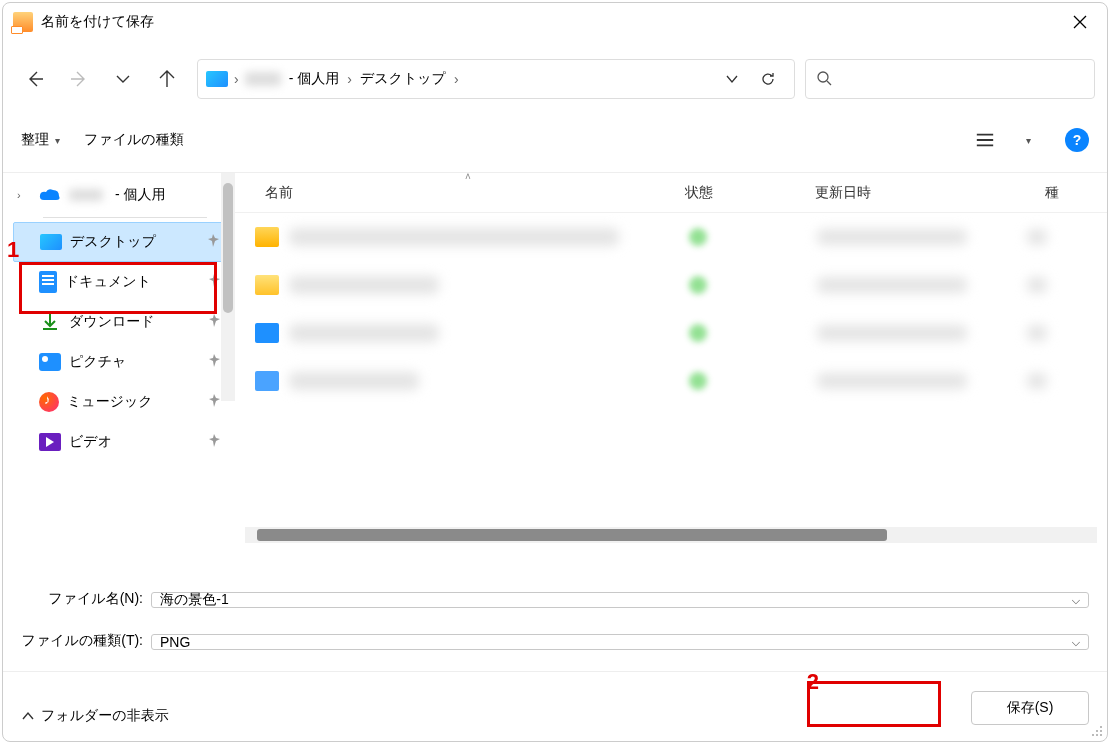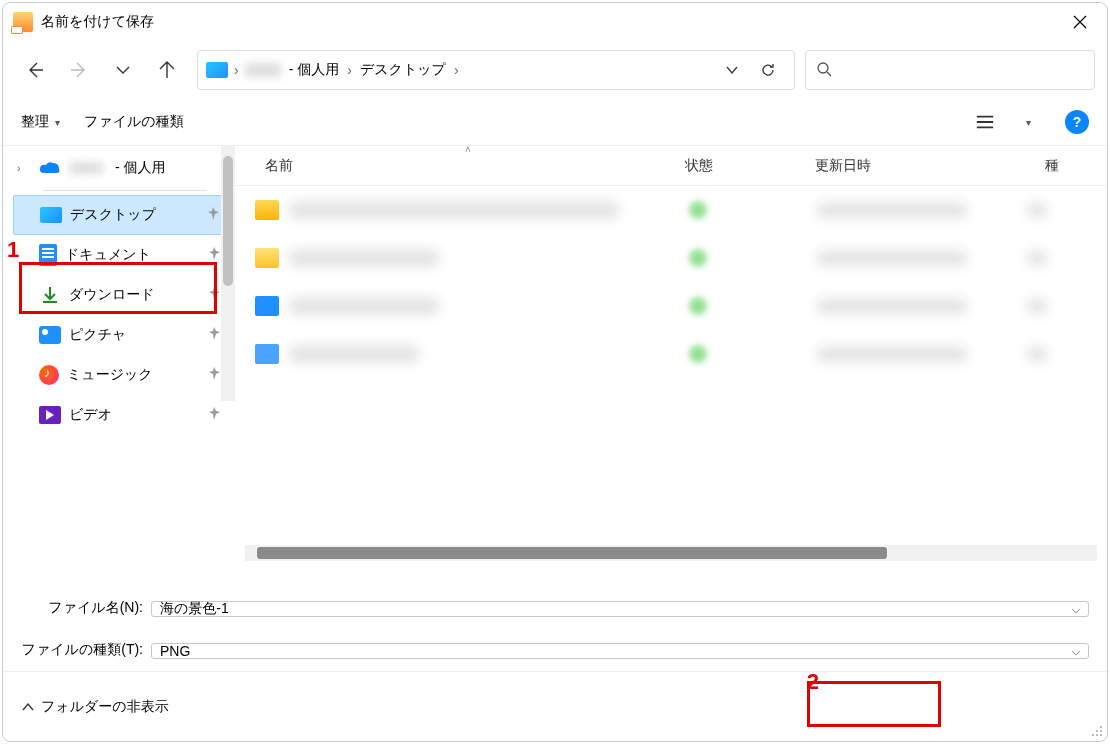--- a/index.html
+++ b/index.html
@@ -1,17 +1,17 @@
 <!DOCTYPE html>
 <html><head>
 <meta charset="utf-8">
 <style>
   * { box-sizing: border-box; margin: 0; padding: 0; font-family: "Yu Gothic UI", "Meiryo", sans-serif; }
   body { width: 1110px; height: 744px; background: #fff; font-size: 14px; color: #000; }
-  .dialog { width: 1106px; height: 740px; margin: 2px; border: 1px solid #ccc; border-radius: 8px; display: flex; flex-direction: column; overflow: hidden; position: relative; }
+  .dialog { width: 1106px; height: 740px; margin: 2px; border: 1px solid #ccc; border-radius: 8px; display: flex; flex-direction: column; overflow: hidden; position: relative; gap: 9px; }
 
   
   .titlebar { display: flex; align-items: center; height: 38px; padding: 0 4px 0 10px; }
   .titlebar .app-icon { width: 20px; height: 20px; background: linear-gradient(#ffd27a, #ff8c2a); border-radius: 2px; position: relative; margin-right: 8px; }
   .titlebar .app-icon::after { content: ""; position: absolute; bottom: -2px; left: -2px; width: 10px; height: 6px; background: #fff; border: 1px solid #ff8c2a; font-size: 4px; border-radius: 1px; }
   .titlebar .title { font-size: 14px; }
   .titlebar .spacer { flex: 1; }
   .titlebar .close { width: 46px; height: 32px; display: flex; align-items: center; justify-content: center; cursor: pointer; font-size: 13px; }
   .titlebar .close svg { width: 14px; height: 14px; }
 
@@ -91,21 +91,21 @@
   .hscroll::after { content: ""; position: absolute; left: 12px; top: 2px; height: 12px; width: 74%; background: #8a8a8a; border-radius: 3px; }
 
   
   .fname-area { padding: 10px 18px 6px; }
   .fname-row { display: flex; align-items: flex-end; height: 36px; margin-bottom: 6px; }
   .fname-row .flabel { width: 130px; text-align: right; padding-right: 8px; font-size: 14px; }
   .fname-row .ffield { flex: 1; height: 16px; border: 1px solid #c8c8c8; border-radius: 3px; display: flex; align-items: center; padding: 0 8px; font-size: 14px; position: relative; }
   .fname-row .ffield .drop { position: absolute; right: 8px; color: #666; font-size: 11px; }
 
   
-  .bottom { height: 70px; border-top: 1px solid #eee; display: flex; align-items: center; padding: 9px 18px; }
+  .bottom { height: 70px; border-top: 1px solid #eee; display: flex; align-items: flex-end; padding: 16px 18px; }
   .bottom .hide { display: flex; align-items: center; gap: 6px; cursor: pointer; }
   .bottom .hide svg { width: 14px; height: 14px; }
   .bottom .sp { flex: 1; }
   .btn { width: 118px; height: 34px; border: 1px solid #c8c8c8; border-radius: 4px; background: #fff; display: flex; align-items: center; justify-content: center; cursor: pointer; font-size: 14px; margin-left: 18px; }
   .grip { position: absolute; bottom: 4px; right: 4px; width: 14px; height: 14px; }
   .grip span { position: absolute; width: 2px; height: 2px; background: #bbb; }
 
   
   .redbox1 { position: absolute; left: 16px; top: 259px; width: 198px; height: 52px; border: 3px solid #e00000; pointer-events: none; }
   .redbox2 { position: absolute; right: 166px; bottom: 14px; width: 134px; height: 46px; border: 3px solid #e00000; pointer-events: none; }
@@ -349,20 +349,23 @@
   </div>
 
   <div class="bottom">
     <div class="hide">
       <svg viewBox="0 0 14 14">
           <path d="M2 10 L7 4 L12 10" stroke="#333" stroke-width="1.4" fill="none"></path>
         </svg>
       <span>フォルダーの非表示</span>
     </div>
     <div class="sp"></div>
+    <div class="btn">
+      <span>保存(S)</span>
+    </div>
   </div>
 
   <div class="grip">
     <span style="right:1px;bottom:1px"></span>
       <span style="right:5px;bottom:1px"></span>
       <span style="right:9px;bottom:1px"></span>
     <span style="right:1px;bottom:5px"></span>
       <span style="right:5px;bottom:5px"></span>
     <span style="right:1px;bottom:9px"></span>
   </div>

